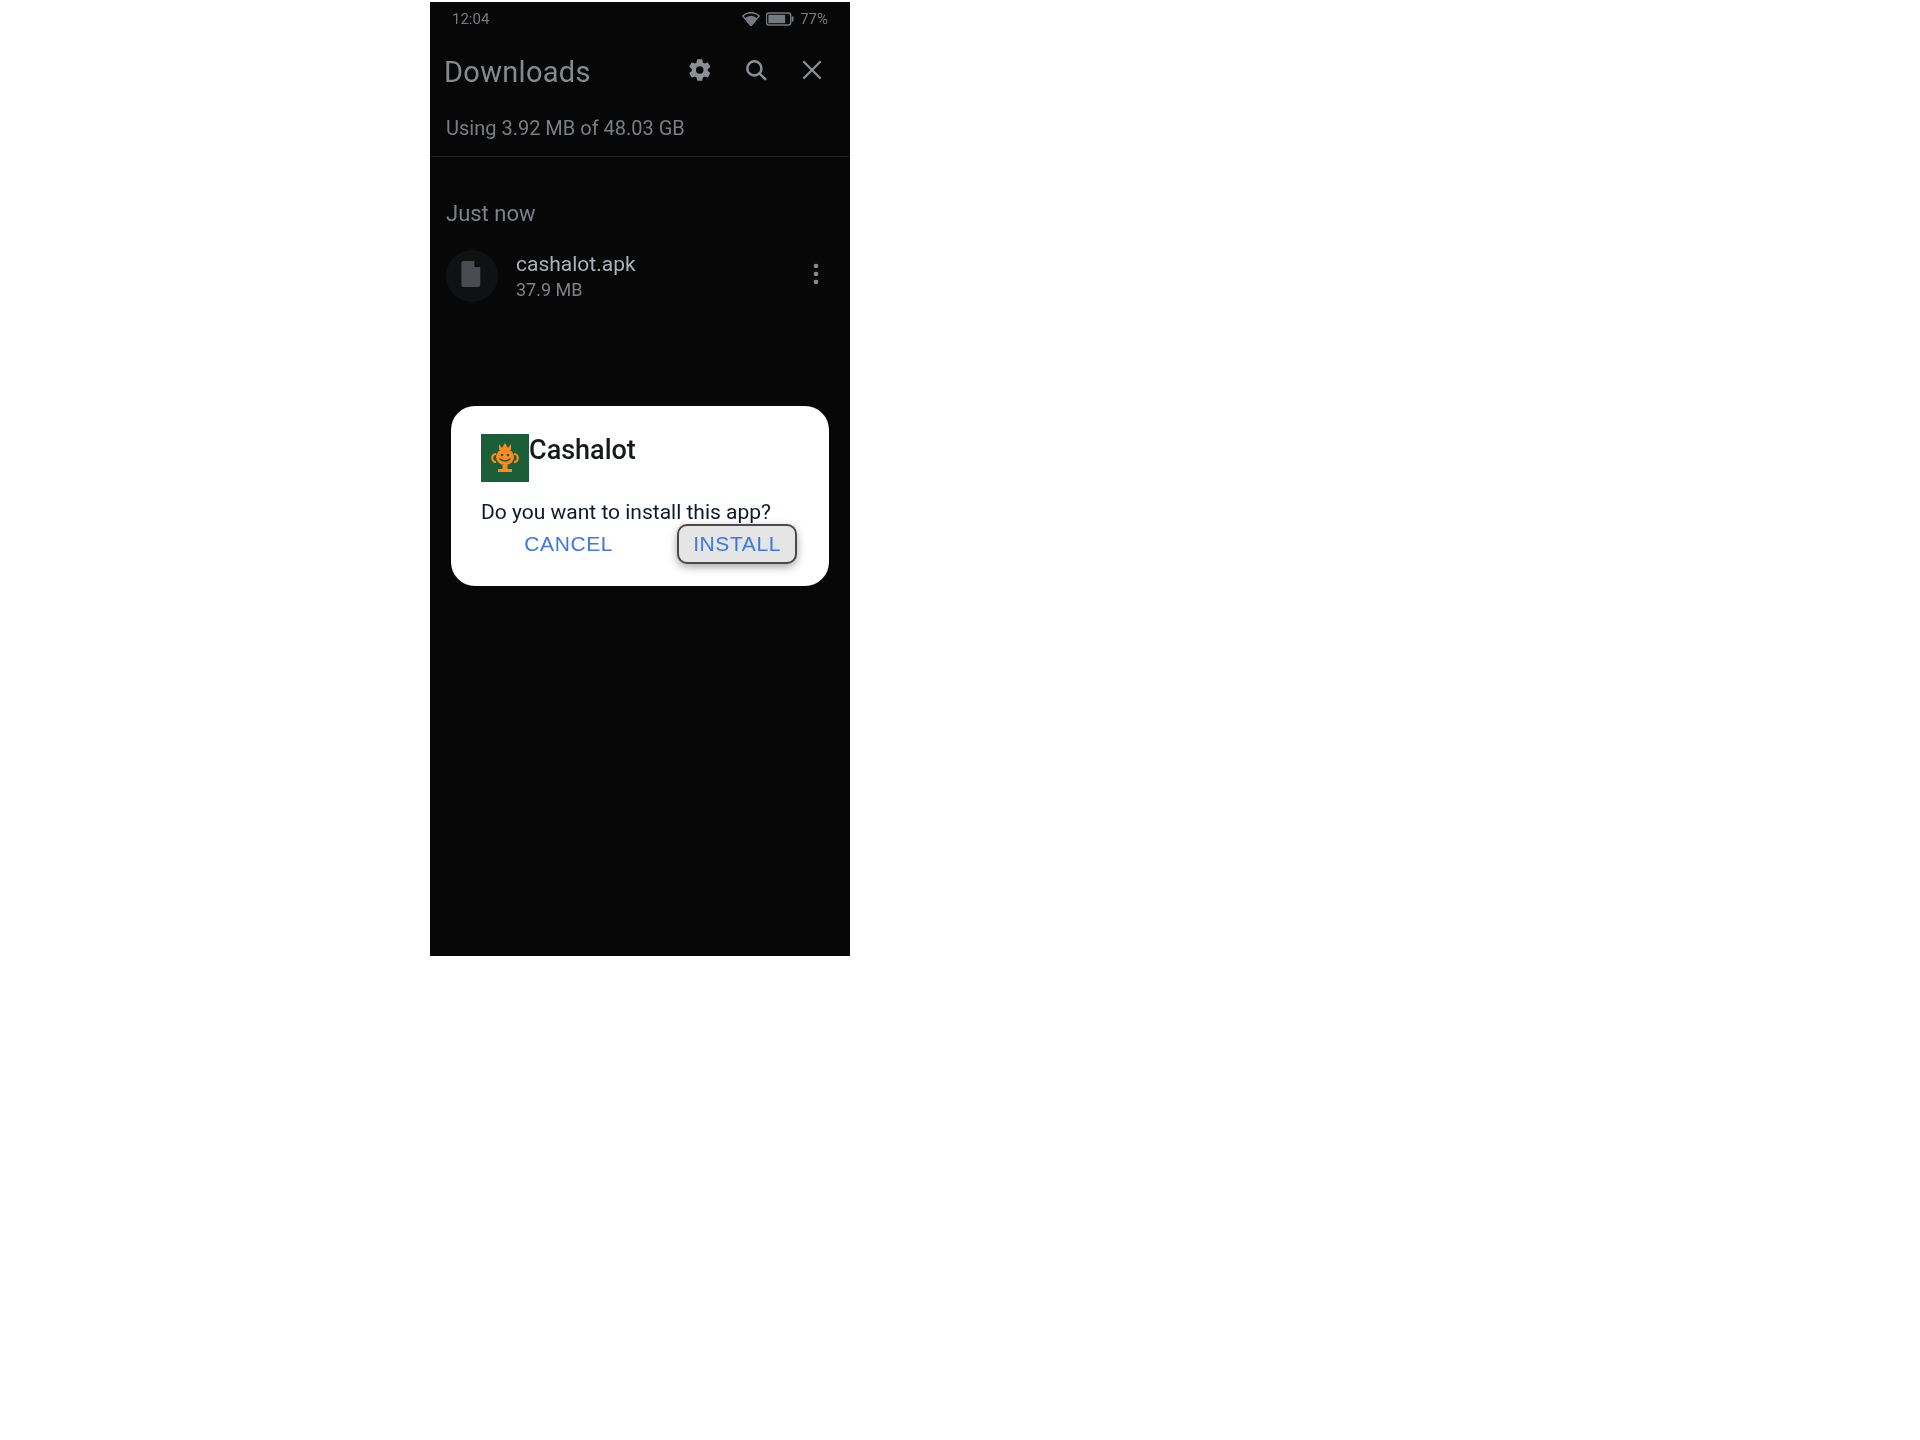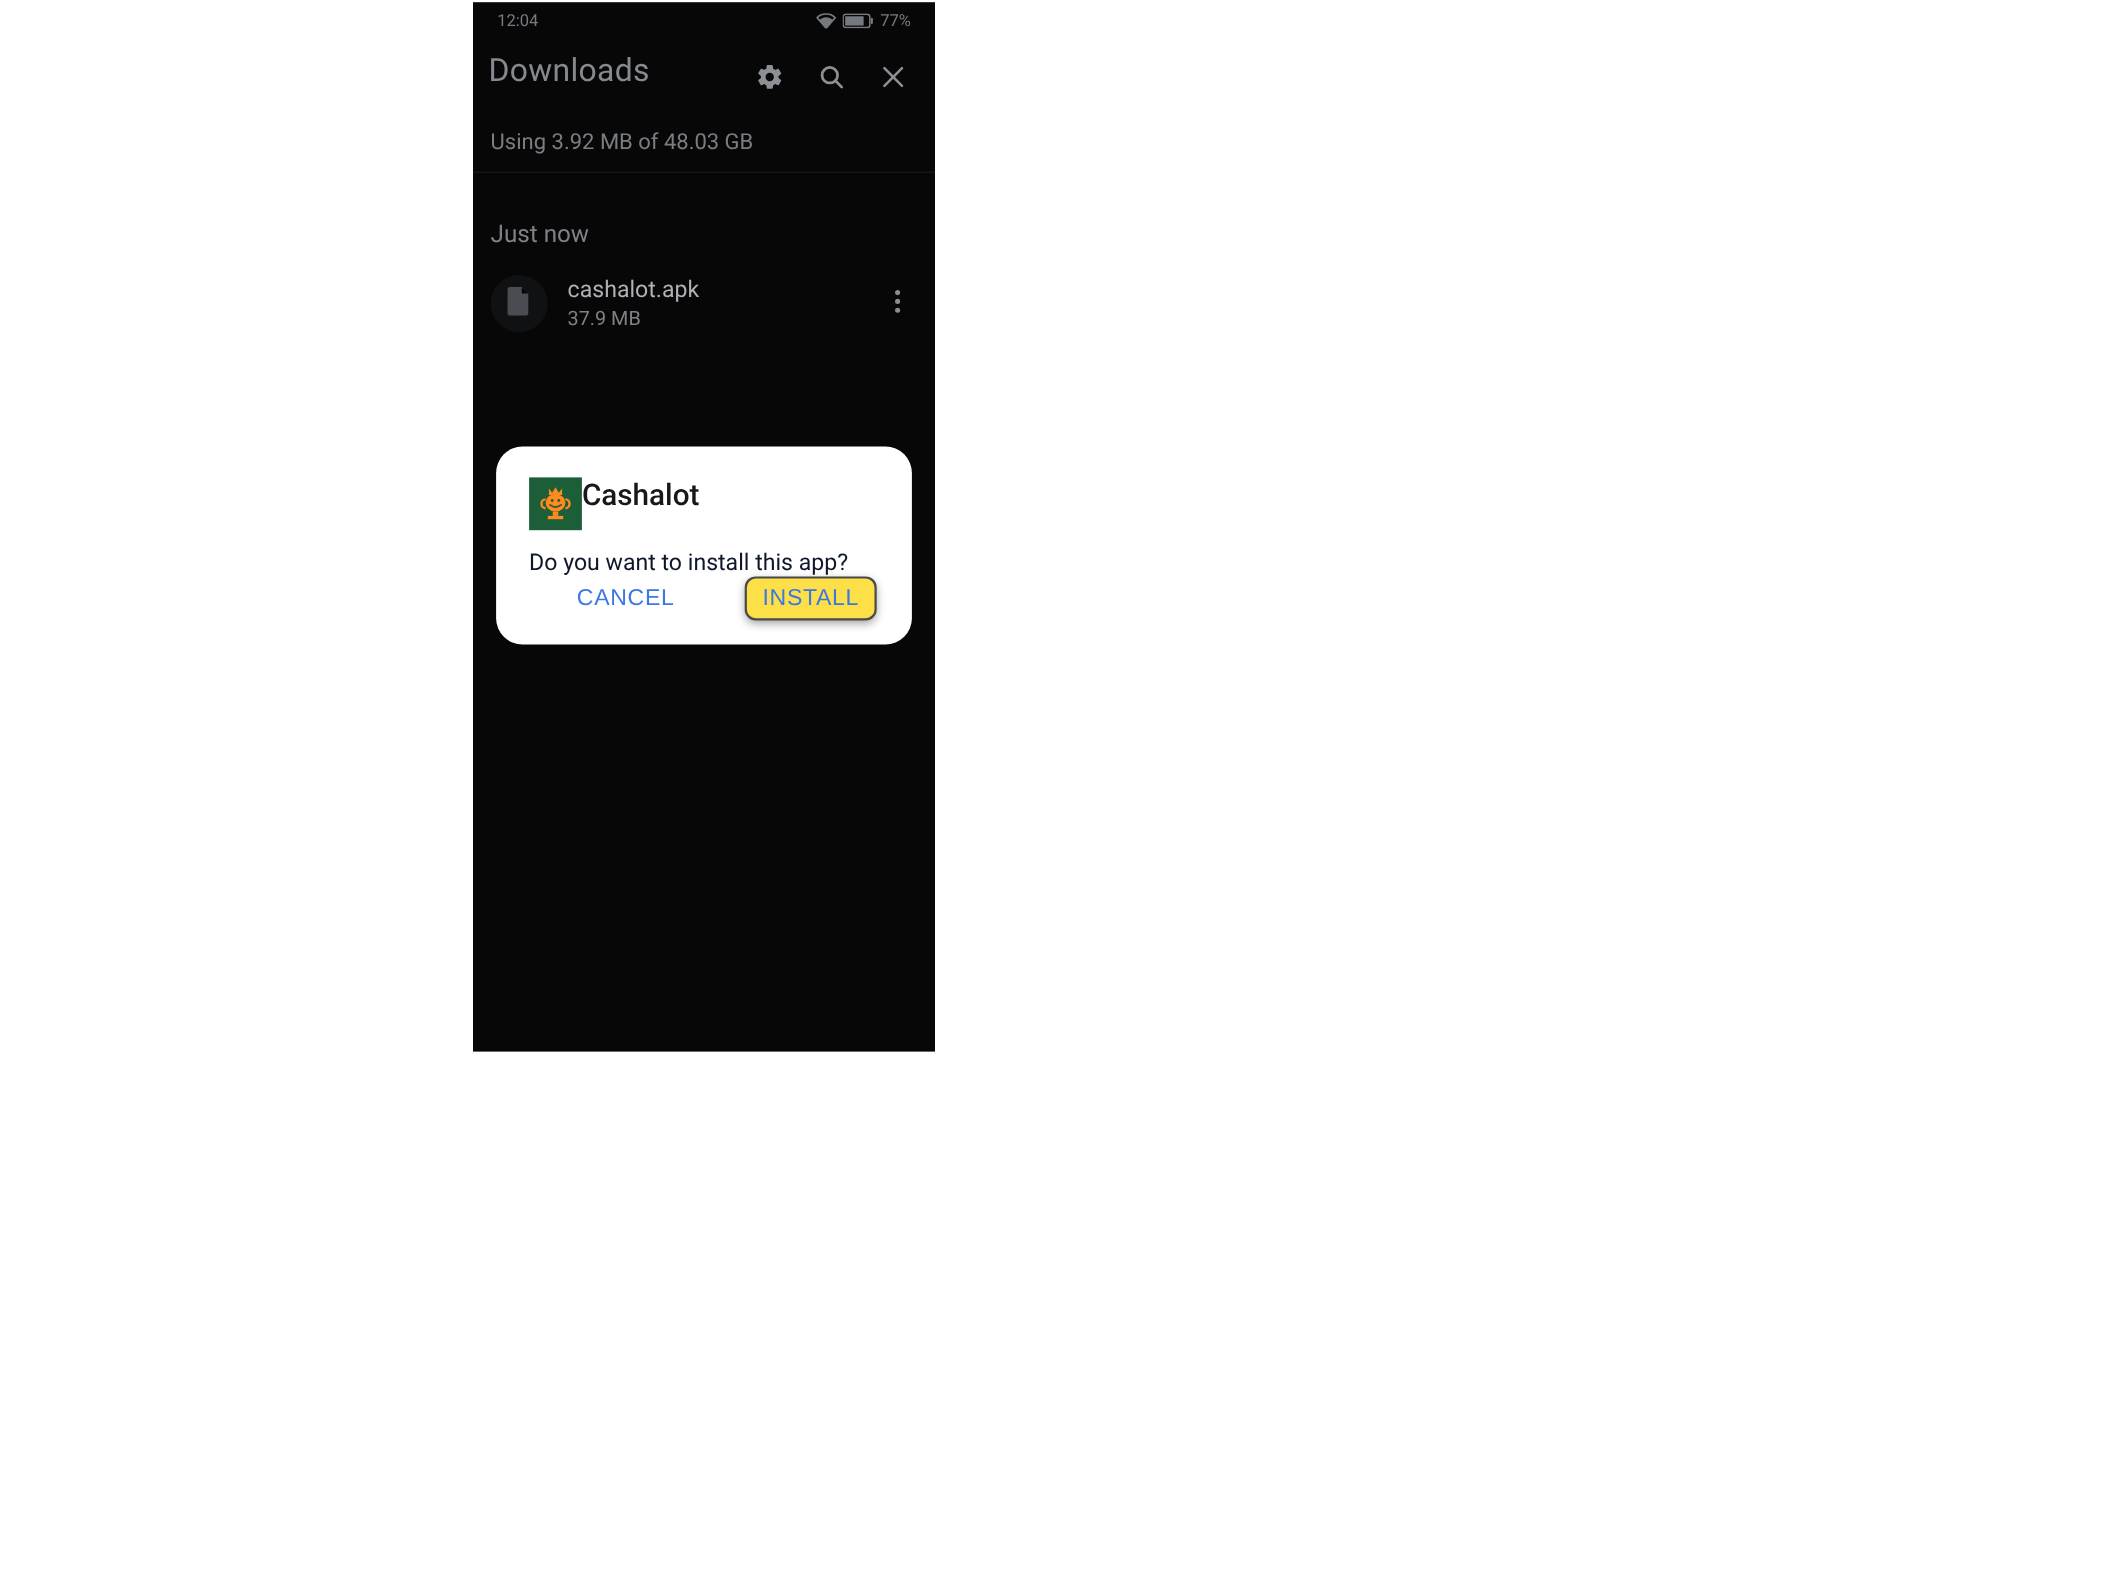--- a/index.html
+++ b/index.html
@@ -27,21 +27,21 @@
     padding: 4px 22px 0 22px;
     height: 30px;
     color: #767a7f;
     font-size: 15px;
   }
   .status-right { display: flex; align-items: center; gap: 6px; }
   .wifi-icon svg { display: block; }
   .battery-icon-wrap { display: flex; align-items: center; gap: 2px; }
   .header {
     display: flex;
-    align-items: flex-start;
+    align-items: center;
     padding: 16px 14px 16px 14px;
     gap: 8px;
   }
   .header-title {
     flex: 1;
     color: #86898e;
     font-size: 29px;
     font-weight: 400;
     letter-spacing: 0.3px;
   }
@@ -151,21 +151,21 @@
     letter-spacing: 0.6px;
     background: transparent;
     border: none;
     padding: 8px 4px;
   }
   .install-wrap {
     border: 2px solid #4a4a4a;
     border-radius: 10px;
     padding: 6px 14px;
     box-shadow: 0 3px 8px rgba(0,0,0,0.35);
-    background: #fde047;
+    background: #e5e5e5;
   }
   .install-wrap .dlg-btn { padding: 0; }
 </style>
 </head>
 <body>
 
 <div class="phone">
 
   <div class="status-bar">
     <span>12:04</span>

